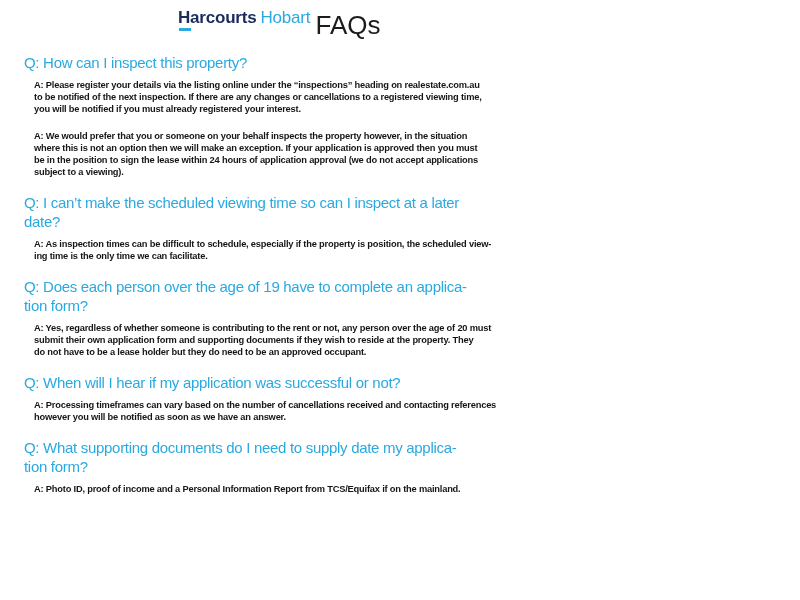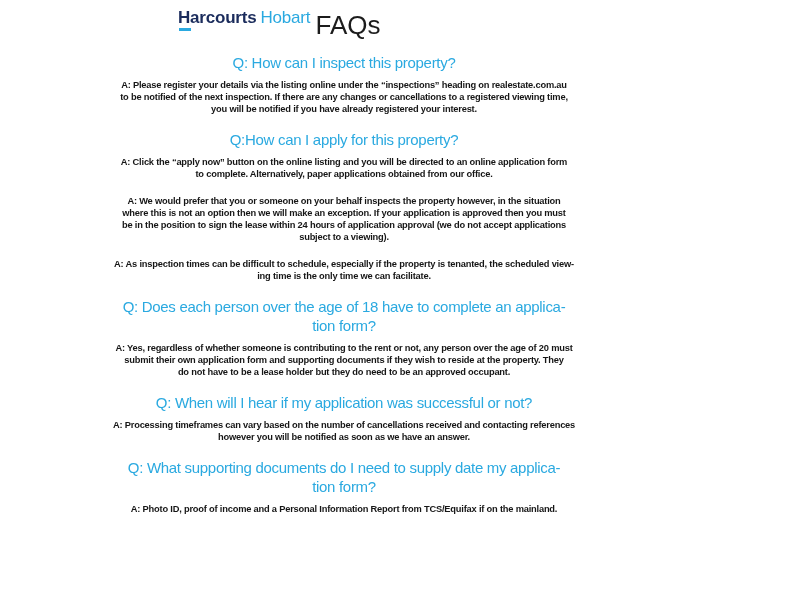--- a/index.html
+++ b/index.html
@@ -19,21 +19,21 @@
   .logo-underline {
     position:absolute; left:179px; top:28px;
     width:12px; height:3px; background:#2AA9E0;
   }
   .doc-title {
     text-align:center; padding-top:10px;
     font-size:26px; line-height:30px; color:#1c1c1c;
     font-weight:normal; margin:0;padding-left:8px;
   }
   .faq-list { margin-top:13px; }
-  .faq-item { margin:0 auto 15px; text-align:center; }
+  .faq-item { margin:0 auto 15px; }
   .faq-question {
     color:#2AA9E0;
     font-size:15px; line-height:19px;
     letter-spacing:-0.3px;
     white-space:pre-line;
     margin:0 auto 7px; max-width:640px;
     font-weight:normal;
   }
   .faq-answer {
     color:#161616;
@@ -55,43 +55,40 @@
   <div class="logo-underline"></div>
 
   <h1 class="doc-title">FAQs</h1>
 
   <div class="faq-list">
 
     <div class="faq-item">
       <div class="faq-question">Q: How can I inspect this property?</div>
       <div class="faq-answer">A: Please register your details via the listing online under the “inspections” heading on realestate.com.au
 to be notified of the next inspection. If there are any changes or cancellations to a registered viewing time,
-you will be notified if you have already registered your interest.</div>
+you will be notified if you must already registered your interest.</div>
     </div>
 
-    <div class="faq-item">
-      <div class="faq-question">Q:How can I apply for this property?</div>
-      <div class="faq-answer">A: Click the “apply now” button on the online listing and you will be directed to an online application form
-to complete. Alternatively, paper applications obtained from our office.</div>
-    </div>
 
     <div class="faq-item">
       <div class="faq-answer">A: We would prefer that you or someone on your behalf inspects the property however, in the situation
 where this is not an option then we will make an exception. If your application is approved then you must
 be in the position to sign the lease within 24 hours of application approval (we do not accept applications
 subject to a viewing).</div>
     </div>
 
     <div class="faq-item">
-      <div class="faq-answer">A: As inspection times can be difficult to schedule, especially if the property is tenanted, the scheduled view-
+      <div class="faq-question">Q: I can’t make the scheduled viewing time so can I inspect at a later
+date?</div>
+      <div class="faq-answer">A: As inspection times can be difficult to schedule, especially if the property is position, the scheduled view-
 ing time is the only time we can facilitate.</div>
     </div>
 
     <div class="faq-item">
-      <div class="faq-question">Q: Does each person over the age of 18 have to complete an applica-
+      <div class="faq-question">Q: Does each person over the age of 19 have to complete an applica-
 tion form?</div>
       <div class="faq-answer">A: Yes, regardless of whether someone is contributing to the rent or not, any person over the age of 20 must
 submit their own application form and supporting documents if they wish to reside at the property. They
 do not have to be a lease holder but they do need to be an approved occupant.</div>
     </div>
 
     <div class="faq-item">
       <div class="faq-question">Q: When will I hear if my application was successful or not?</div>
       <div class="faq-answer">A: Processing timeframes can vary based on the number of cancellations received and contacting references
 however you will be notified as soon as we have an answer.</div>

